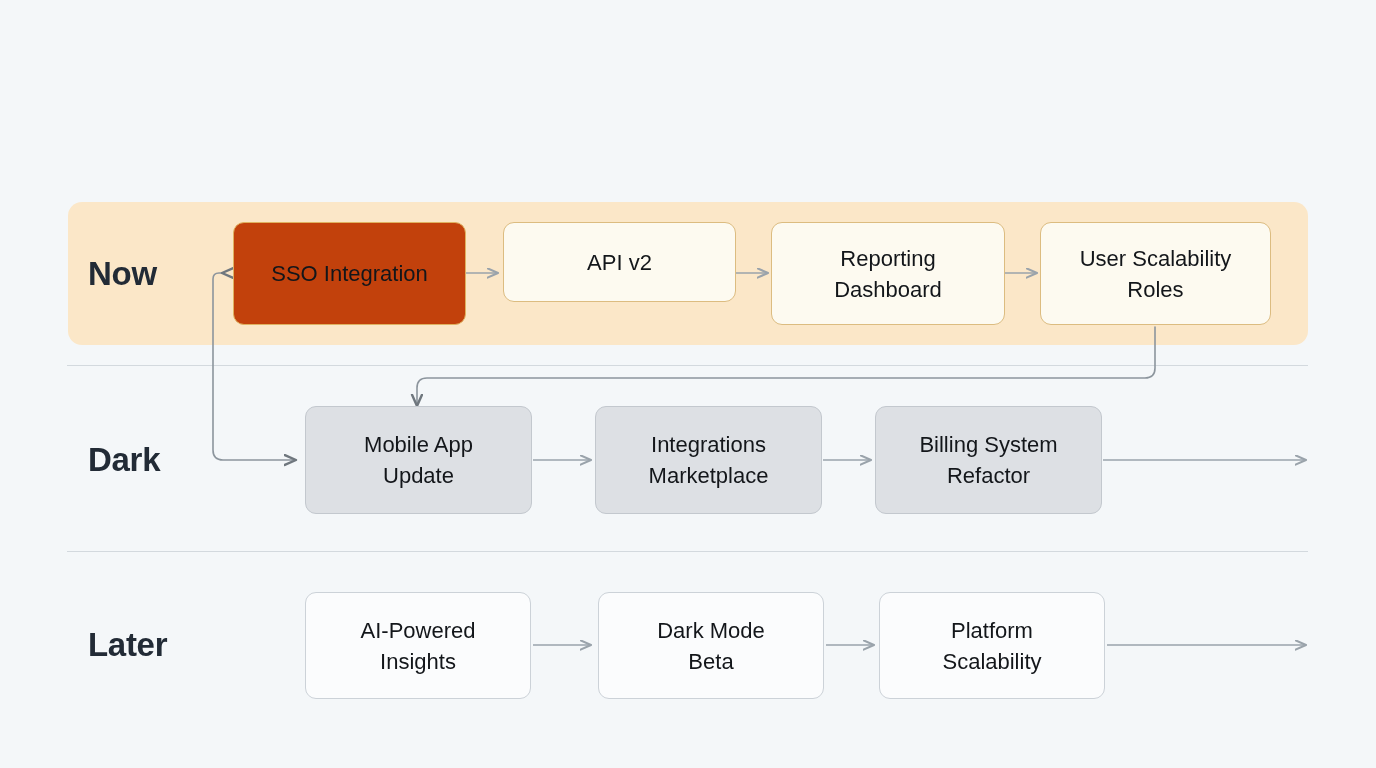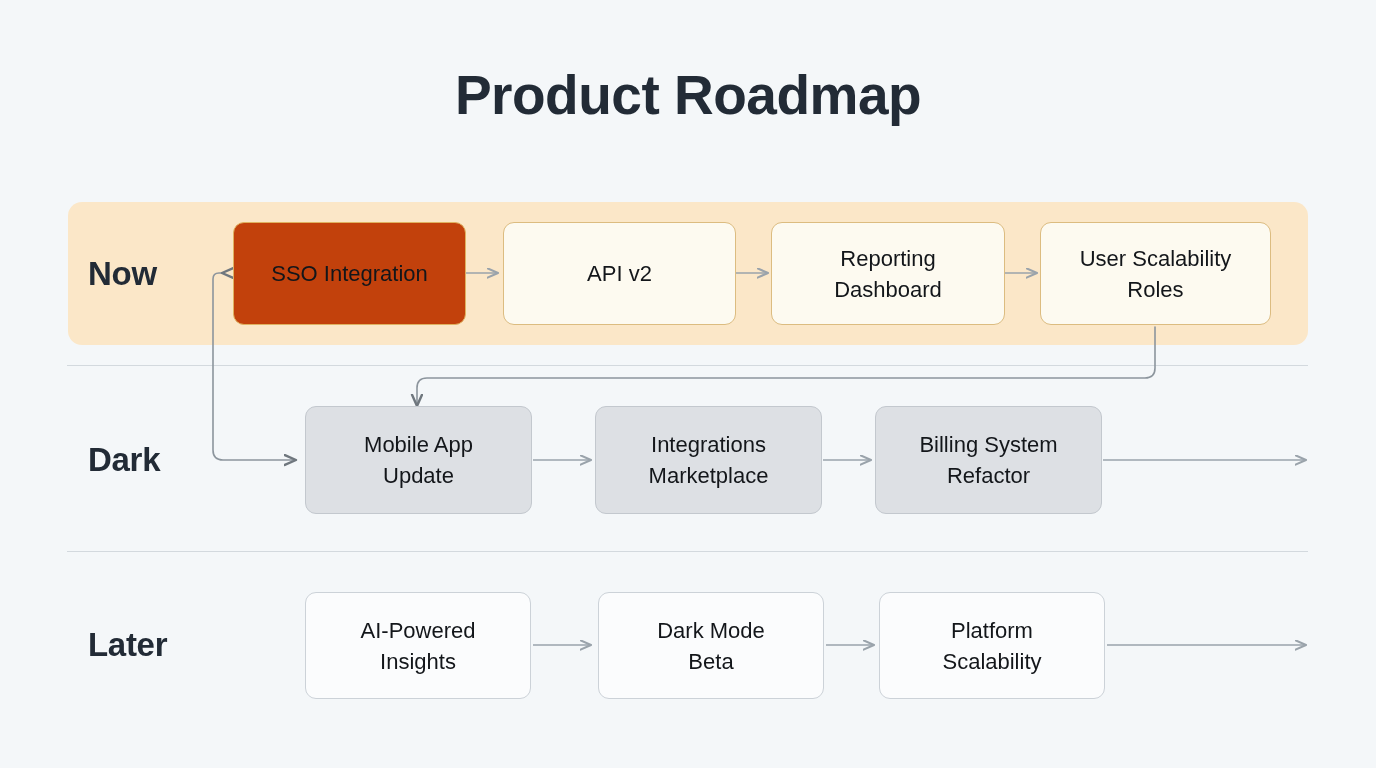--- a/index.html
+++ b/index.html
@@ -112,21 +112,20 @@
   .node-later {
     background: #fbfcfd;
     border: 1.4px solid #ccd2d8;
   }
 </style>
 </head>
 <body>
 
 <div id="canvas">
 
-  <div class="page-title">Product Roadmap</div>
 
   <div class="band-now"></div>
 
   <div class="separator sep-1"></div>
   <div class="separator sep-2"></div>
 
   <svg id="wires" viewBox="0 0 1376 768">
     <defs>
       <marker id="ah" markerWidth="9" markerHeight="9" refX="7.6" refY="3.6" orient="auto" markerUnits="strokeWidth">
         <path d="M0.6,0.5 L7.6,3.6 L0.6,6.7" fill="none" stroke="#9aa3ab" stroke-width="1.4" stroke-linecap="round" stroke-linejoin="round"></path>
@@ -161,21 +160,21 @@
   </svg>
 
   <div class="row-label label-now">Now</div>
   <div class="row-label label-next">Dark</div>
   <div class="row-label label-later">Later</div>
 
   <div class="node node-now active" style="left:233px; top:222px; width:233px; height:103px;">
     <span>SSO Integration</span>
   </div>
 
-  <div class="node node-now" style="left:503px; top:222px; width:233px; height:103px;">
+  <div class="node node-now" style="left:503px; top:222px; width:233px; height:80px;">
     <span>API v2</span>
   </div>
 
   <div class="node node-now" style="left:771px; top:222px; width:234px; height:103px;">
     <span>
       <span>Reporting</span><br>
       <span>Dashboard</span>
     </span>
   </div>
 

